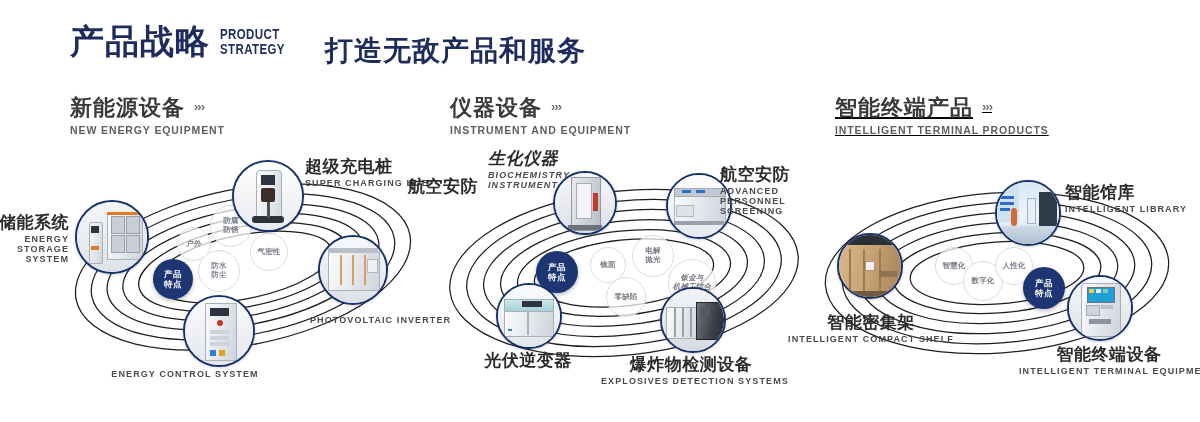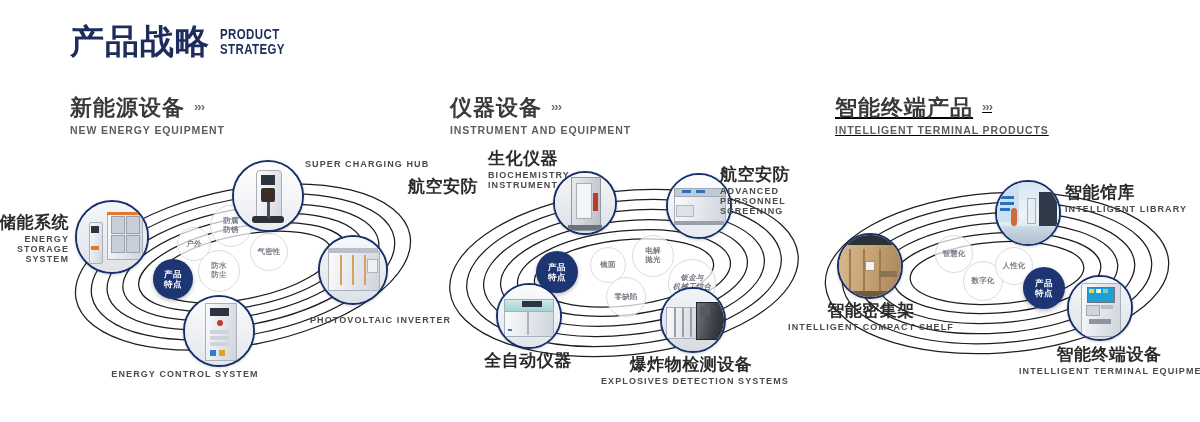--- a/index.html
+++ b/index.html
@@ -84,20 +84,21 @@
 
 <div class="page">
 
   <div class="title-row">
     <div class="t-cn">产品战略</div>
     <div class="t-en">
       <div>PRODUCT</div>
       <div>STRATEGY</div>
     </div>
   </div>
+  <div class="t-slogan">打造无敌产品和服务</div>
 
   <div class="sec-head" style="left:70px;top:95px;">
     <div class="sec-cn">
       <span>新能源设备</span>
       <span class="chev">›››</span>
     </div>
     <div class="sec-en">NEW ENERGY EQUIPMENT</div>
   </div>
 
   <div class="sec-head" style="left:450px;top:95px;">
@@ -179,20 +180,21 @@
     <div class="node" style="left:177px;top:5px;width:68px;height:68px;">
       <div class="photo" style="background:linear-gradient(180deg,#ffffff,#e8ebef);">
         <div class="ph" style="left:22px;top:8px;width:24px;height:48px;background:linear-gradient(100deg,#fdfdfe,#d3d8df);border:1px solid #a9aeb7;border-radius:4px 4px 0 0;"></div>
         <div class="ph scr" style="left:27px;top:13px;width:14px;height:10px;"></div>
         <div class="ph" style="left:27px;top:26px;width:14px;height:14px;background:#3a2e26;border-radius:2px;"></div>
         <div class="ph" style="left:18px;top:54px;width:32px;height:7px;background:#2e3238;border-radius:3px;"></div>
         <div class="ph" style="left:33px;top:40px;width:3px;height:16px;background:#4a4f57;"></div>
       </div>
     </div>
     <div class="lbl" style="left:250px;top:2px;">
+      <div class="cn">超级充电桩</div>
       <div class="en">SUPER CHARGING HUB</div>
     </div>
 
     <div class="node" style="left:263px;top:80px;width:66px;height:66px;">
       <div class="photo" style="background:linear-gradient(180deg,#f7f8fa,#dde1e7);">
         <div class="ph cab" style="left:8px;top:14px;width:50px;height:38px;"></div>
         <div class="ph" style="left:8px;top:11px;width:50px;height:5px;background:#b9bfc8;"></div>
         <div class="ph" style="left:20px;top:18px;width:2px;height:30px;background:#d9a05b;"></div>
         <div class="ph" style="left:32px;top:18px;width:2px;height:30px;background:#d9a05b;"></div>
         <div class="ph" style="left:44px;top:18px;width:2px;height:30px;background:#d9a05b;"></div>
@@ -267,21 +269,21 @@
     </div>
 
     <div class="node" style="left:125px;top:16px;width:60px;height:60px;">
       <div class="photo" style="background:linear-gradient(180deg,#f6f7f9,#dcdfe4);">
         <div class="ph" style="left:16px;top:4px;width:28px;height:52px;background:linear-gradient(100deg,#e9ebee,#b9bec6);border:1px solid #9298a1;"></div>
         <div class="ph" style="left:21px;top:10px;width:14px;height:34px;background:#f2f4f6;border:1px solid #a8adb6;"></div>
         <div class="ph" style="left:38px;top:20px;width:5px;height:18px;background:#c0392b;"></div>
         <div class="ph" style="left:13px;top:52px;width:34px;height:5px;background:#6e737b;"></div>
       </div>
     </div>
-    <div class="lbl" style="left:60px;top:-6px;">
+    <div class="lbl" style="left:60px;top:-6px;font-style:italic;">
       <div class="cn">生化仪器</div>
       <div class="en" style="width:92px;white-space:normal;text-align:left;">BIOCHEMISTRY INSTRUMENT</div>
     </div>
 
     <div class="node" style="left:238px;top:18px;width:62px;height:62px;">
       <div class="photo" style="background:linear-gradient(180deg,#fdfdfe,#e6e9ee);">
         <div class="ph cab" style="left:6px;top:18px;width:50px;height:28px;"></div>
         <div class="ph" style="left:6px;top:13px;width:50px;height:7px;background:#c3c9d2;border:1px solid #a3a9b3;"></div>
         <div class="ph blue" style="left:14px;top:15px;width:9px;height:3px;"></div>
         <div class="ph blue" style="left:28px;top:15px;width:9px;height:3px;"></div>
@@ -312,38 +314,38 @@
     <div class="node" style="left:68px;top:128px;width:62px;height:62px;">
       <div class="photo" style="background:linear-gradient(180deg,#fafbfc,#e2e6ea);">
         <div class="ph teal" style="left:6px;top:14px;width:48px;height:12px;border:1px solid #8fb5b6;"></div>
         <div class="ph scr" style="left:24px;top:16px;width:20px;height:6px;"></div>
         <div class="ph cab" style="left:6px;top:26px;width:48px;height:24px;"></div>
         <div class="ph" style="left:29px;top:26px;width:1.5px;height:24px;background:#adb3bc;"></div>
         <div class="ph" style="left:10px;top:44px;width:4px;height:2px;background:#2e7fd1;"></div>
       </div>
     </div>
     <div class="lbl ctr" style="left:-8px;top:196px;width:216px;">
-      <div class="cn">全自动仪器</div>
+      <div class="cn">光伏逆变器</div>
     </div>
   </div>
 
   <div class="cluster" style="left:815px;top:155px;width:380px;height:230px;">
 
     <svg class="orbits" width="380" height="230" viewBox="0 0 380 230">
       <g fill="none" stroke="#1d1d1d" stroke-width="1.25">
         <ellipse cx="182" cy="118" rx="172" ry="80" transform="rotate(-4 182 118)"></ellipse>
         <ellipse cx="182" cy="118" rx="155" ry="70" transform="rotate(-4 182 118)"></ellipse>
         <ellipse cx="182" cy="118" rx="138" ry="60" transform="rotate(-4 182 118)"></ellipse>
         <ellipse cx="182" cy="118" rx="121" ry="50" transform="rotate(-4 182 118)"></ellipse>
         <ellipse cx="182" cy="118" rx="104" ry="40" transform="rotate(-4 182 118)"></ellipse>
         <ellipse cx="182" cy="118" rx="87" ry="31" transform="rotate(-4 182 118)"></ellipse>
       </g>
     </svg>
 
-    <div class="feat" style="left:120px;top:80px;width:36px;height:36px;">
+    <div class="feat" style="left:120px;top:92px;width:36px;height:36px;">
       <div>
           <span>智慧化</span>
         </div>
     </div>
     <div class="feat" style="left:148px;top:106px;width:38px;height:38px;">
       <div>
           <span>数字化</span>
         </div>
     </div>
     <div class="feat" style="left:180px;top:92px;width:36px;height:36px;">
@@ -379,21 +381,21 @@
       <div class="photo wood">
         <div class="ph" style="left:0;top:0;width:62px;height:10px;background:#2b2f36;"></div>
         <div class="ph" style="left:10px;top:14px;width:1.5px;height:44px;background:#9c7b52;"></div>
         <div class="ph" style="left:24px;top:14px;width:1.5px;height:44px;background:#9c7b52;"></div>
         <div class="ph" style="left:26px;top:26px;width:8px;height:8px;background:#f2f4f6;border:1px solid #b5936a;"></div>
         <div class="ph" style="left:40px;top:14px;width:1.5px;height:44px;background:#9c7b52;"></div>
         <div class="ph" style="left:40px;top:36px;width:18px;height:6px;background:#8d7350;"></div>
         <div class="ph" style="left:0;top:56px;width:62px;height:6px;background:#6e5a3e;"></div>
       </div>
     </div>
-    <div class="lbl ctr" style="left:-30px;top:146px;width:172px;">
+    <div class="lbl ctr" style="left:-30px;top:158px;width:172px;">
       <div class="cn">智能密集架</div>
       <div class="en" style="white-space:normal;">INTELLIGENT COMPACT SHELF</div>
     </div>
 
     <div class="node" style="left:252px;top:120px;width:62px;height:62px;">
       <div class="photo" style="background:linear-gradient(180deg,#f7f8fa,#dde1e6);">
         <div class="ph cab" style="left:12px;top:6px;width:38px;height:52px;border-radius:3px;"></div>
         <div class="ph" style="left:18px;top:10px;width:26px;height:14px;background:#1f9fd6;border:1px solid #6e737b;"></div>
         <div class="ph" style="left:20px;top:12px;width:5px;height:4px;background:#f4d03f;"></div>
         <div class="ph" style="left:27px;top:12px;width:5px;height:4px;background:#e8f7ff;"></div>

